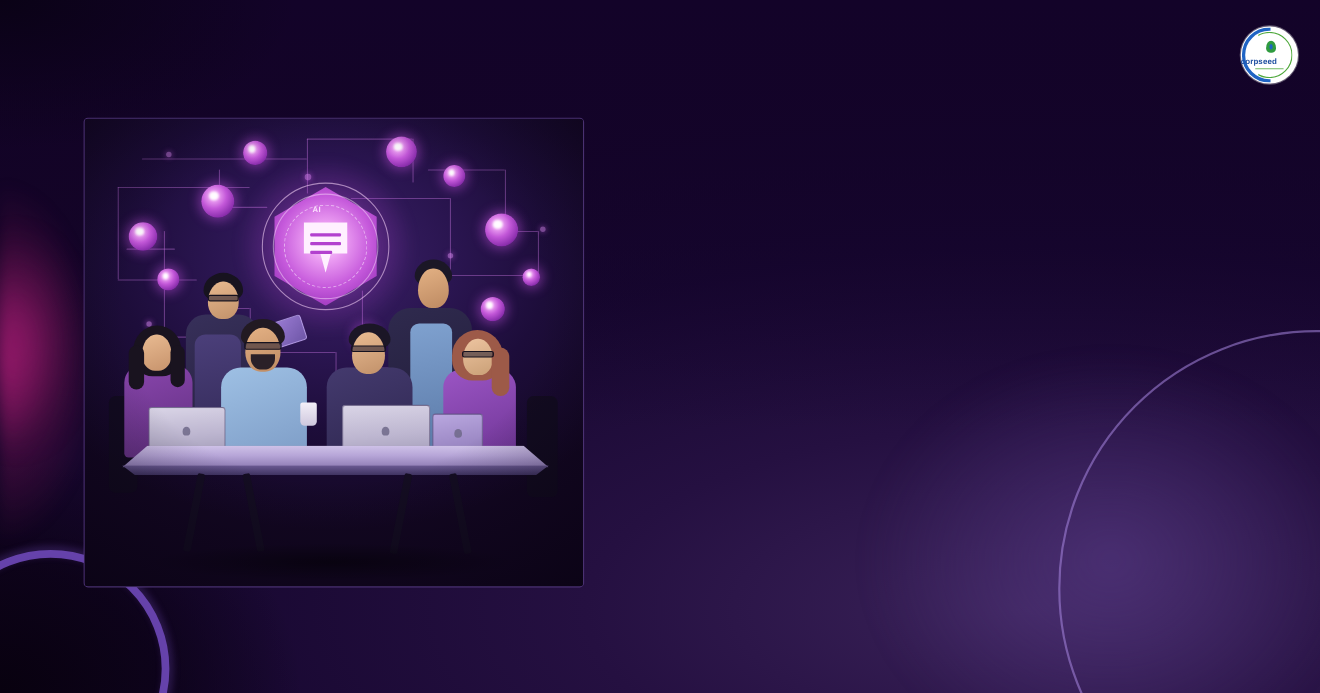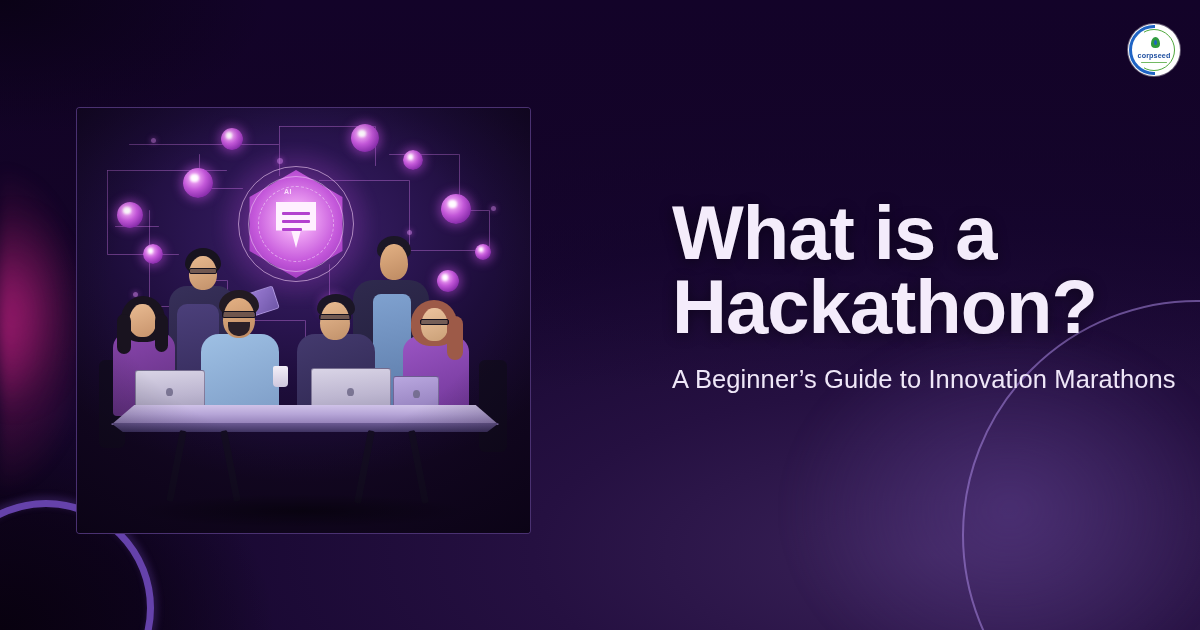--- a/index.html
+++ b/index.html
@@ -45,21 +45,21 @@
   .logo-bluearc{position:absolute;left:1px;top:1px;width:50px;height:50px;border-radius:50%;
       border:3.5px solid #1f64c4;
       clip-path:polygon(0 0,52% 0,52% 100%,0 100%);}
   .logo-greenarc{position:absolute;left:5px;top:5px;width:42px;height:42px;border-radius:50%;
       border:1.6px solid #4fa83c;
       clip-path:polygon(26% 0,100% 0,100% 100%,26% 100%);}
   .logo-leaf{position:absolute;left:22.5px;top:13px;width:9px;height:11px;
       background:#2f9b3f;border-radius:52% 52% 48% 48% / 62% 62% 38% 38%;}
   .logo-leaf:after{content:"";position:absolute;left:3px;top:3px;width:3px;height:5px;
       background:#1f64c4;border-radius:50%;}
-  .logo-text{position:absolute;left:0;right:0;top:27px;text-align:center;
+  .logo-text{position:absolute;left:0;right:0;top:27px;
       font-size:7.2px;letter-spacing:.1px;color:#1f4fa0;font-weight:700;
       font-family:"Liberation Sans", sans-serif;}
   .logo-underline{position:absolute;left:13px;top:38px;width:26px;height:1px;
       background:#4fa83c;opacity:.8;border-radius:1px;}
 
   
   .illus{position:absolute;left:76px;top:107px;width:455px;height:427px;
       border:1.5px solid rgba(140,98,200,.45);border-radius:4px;overflow:hidden;
       background:#150a2b;}
   .illus-bg{position:absolute;inset:0;background:
@@ -327,21 +327,14 @@
     <div class="table-edge"></div>
     <div class="leg" style="left:96px;top:322px;width:7px;height:72px;transform:rotate(11deg);"></div>
     <div class="leg" style="left:150px;top:322px;width:7px;height:72px;transform:rotate(-11deg);"></div>
     <div class="leg" style="left:284px;top:322px;width:7px;height:74px;transform:rotate(11deg);"></div>
     <div class="leg" style="left:338px;top:322px;width:7px;height:74px;transform:rotate(-11deg);"></div>
     <div class="floor-shadow" style="left:60px;top:386px;width:330px;height:34px;"></div>
 
     <div class="illus-vig"></div>
   </div>
 
-  <div class="txt">
-    <div class="title">
-      <div>What is a</div>
-      <div>Hackathon?</div>
-    </div>
-    <div class="subtitle">A Beginner’s Guide to Innovation Marathons</div>
-  </div>
 
 </div>
 
 </body></html>

